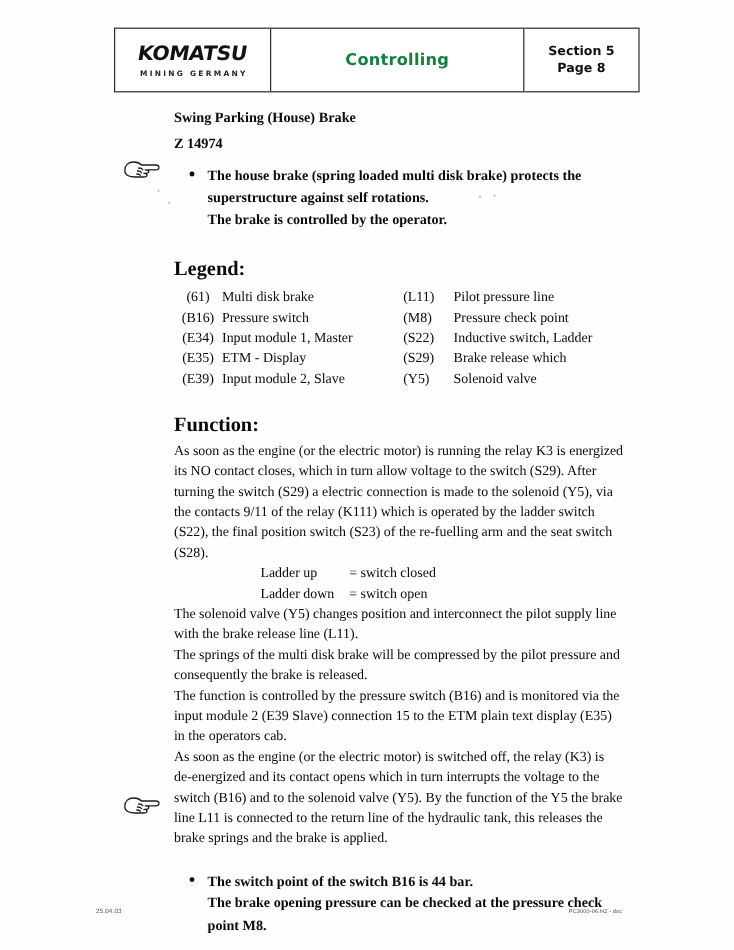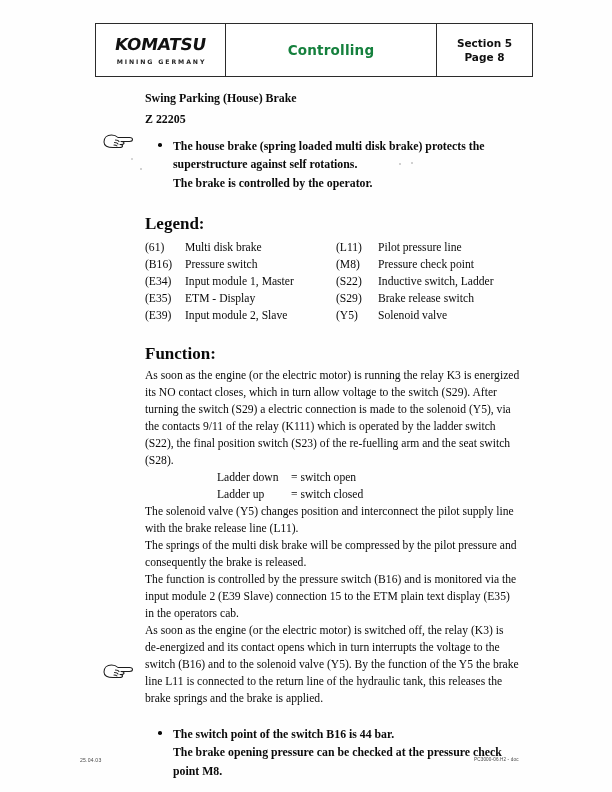--- a/index.html
+++ b/index.html
@@ -149,21 +149,21 @@
     margin-top: 2px;
     width: 100%;
   }
   .legend-table td {
     padding: 0.4px 0;
     font-size: 11.6px;
     line-height: 1.42;
     vertical-align: top;
     white-space: nowrap;
   }
-  .lg-code { width: 40px; }
+  .lg-code { width: 40px; text-align: center; }
   .lg-desc { width: 145px; padding-right: 6px !important; }
   .lg-code2 { width: 42px; }
   .lg-desc2 { width: auto; }
 
   
   .func-wrap { margin-top: 17px; }
   .para {
     margin: 0;
     text-align: left;
     font-size: 11.6px;
@@ -264,21 +264,21 @@
         <path d="M29 18 C32 18 35 19 36 21"></path>
         <path d="M27 23 C30 23 33 24 34 26"></path>
         <path d="M26 28 C29 28 31 29 32 30"></path>
       </g>
     </svg>
   </div>
 
   <div class="content">
 
     <div class="doc-title">Swing Parking (House) Brake</div>
-    <div class="doc-code">Z 22205</div>
+    <div class="doc-code">Z 14974</div>
 
     <div class="callout">
       <span class="dot"></span>
       <p>The house brake (spring loaded multi disk brake) protects the</p>
       <p>superstructure against self rotations.</p>
       <p>The brake is controlled by the operator.</p>
     </div>
 
     <div class="legend-wrap">
       <div class="section-head">Legend:</div>
@@ -299,45 +299,45 @@
           <tr>
             <td class="lg-code">(E34)</td>
             <td class="lg-desc">Input module 1, Master</td>
             <td class="lg-code2">(S22)</td>
             <td class="lg-desc2">Inductive switch, Ladder</td>
           </tr>
           <tr>
             <td class="lg-code">(E35)</td>
             <td class="lg-desc">ETM - Display</td>
             <td class="lg-code2">(S29)</td>
-            <td class="lg-desc2">Brake release switch</td>
+            <td class="lg-desc2">Brake release which</td>
           </tr>
           <tr>
             <td class="lg-code">(E39)</td>
             <td class="lg-desc">Input module 2, Slave</td>
             <td class="lg-code2">(Y5)</td>
             <td class="lg-desc2">Solenoid valve</td>
           </tr>
         </tbody>
       </table>
     </div>
 
     <div class="func-wrap">
       <div class="section-head">Function:</div>
 
       <p class="para">As soon as the engine (or the electric motor) is running the relay K3 is energized its NO contact closes, which in turn allow voltage to the switch (S29). After turning the switch (S29) a electric connection is made to the solenoid (Y5), via the contacts 9/11 of the relay (K111) which is operated by the ladder switch (S22), the final position switch (S23) of the re-fuelling arm and the seat switch (S28).</p>
 
       <div class="sub-lines">
         <div class="sl">
+          <span class="sl-a">Ladder up</span>
+          <span class="sl-b">= switch closed</span>
+        </div>
+        <div class="sl">
           <span class="sl-a">Ladder down</span>
           <span class="sl-b">= switch open</span>
-        </div>
-        <div class="sl">
-          <span class="sl-a">Ladder up</span>
-          <span class="sl-b">= switch closed</span>
         </div>
       </div>
 
       <p class="para">The solenoid valve (Y5) changes position and interconnect the pilot supply line with the brake release line (L11).</p>
       <p class="para">The springs of the multi disk brake will be compressed by the pilot pressure and consequently the brake is released.</p>
       <p class="para">The function is controlled by the pressure switch (B16) and is monitored via the input module 2 (E39 Slave) connection 15 to the ETM plain text display (E35) in the operators cab.</p>
       <p class="para">As soon as the engine (or the electric motor) is switched off, the relay (K3) is de-energized and its contact opens which in turn interrupts the voltage to the switch (B16) and to the solenoid valve (Y5). By the function of the Y5 the brake line L11 is connected to the return line of the hydraulic tank, this releases the brake springs and the brake is applied.</p>
     </div>
 
     <div class="callout" style="margin-top:17px;">

